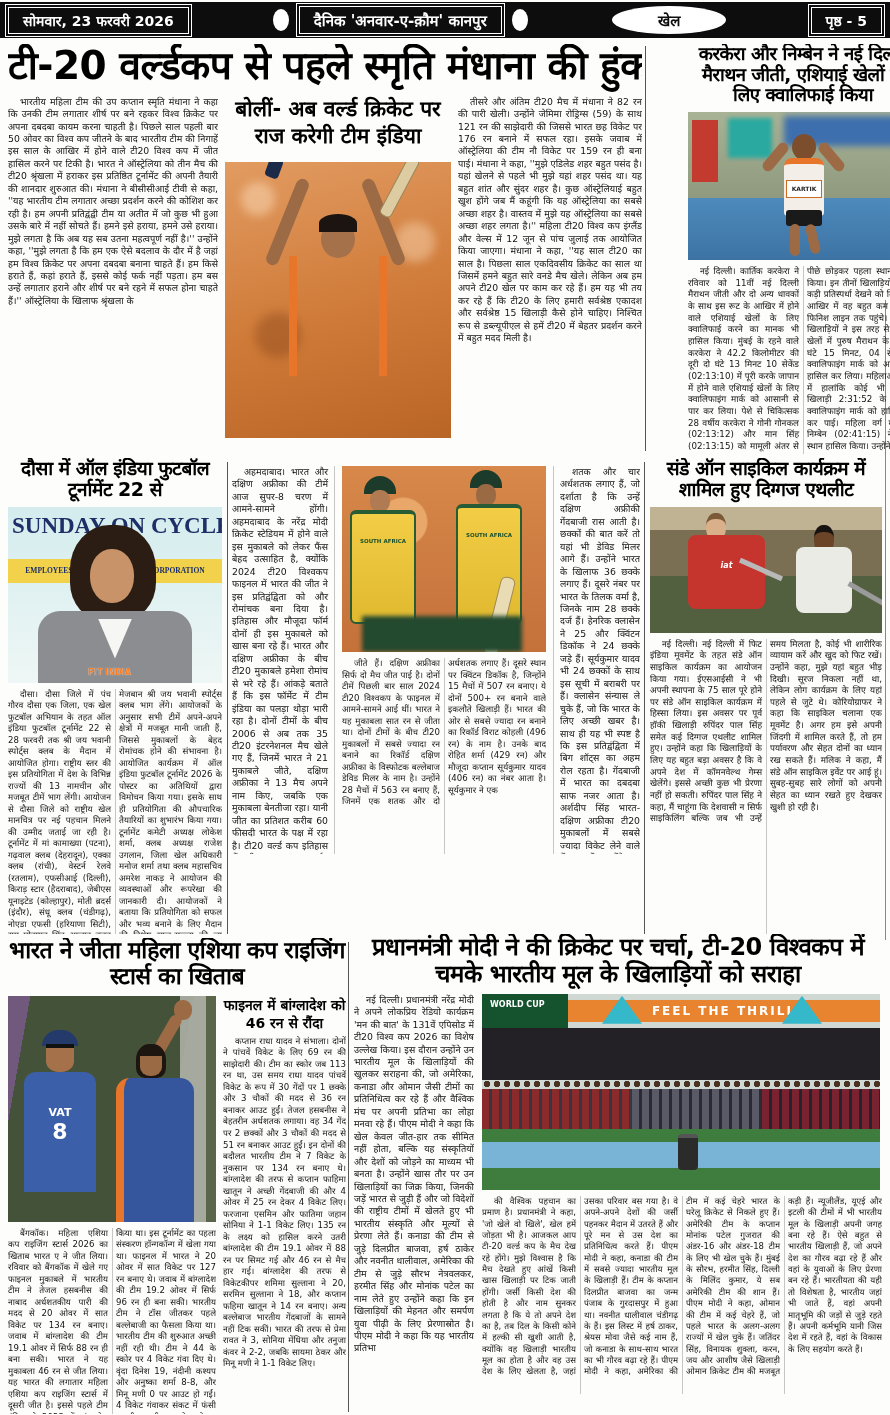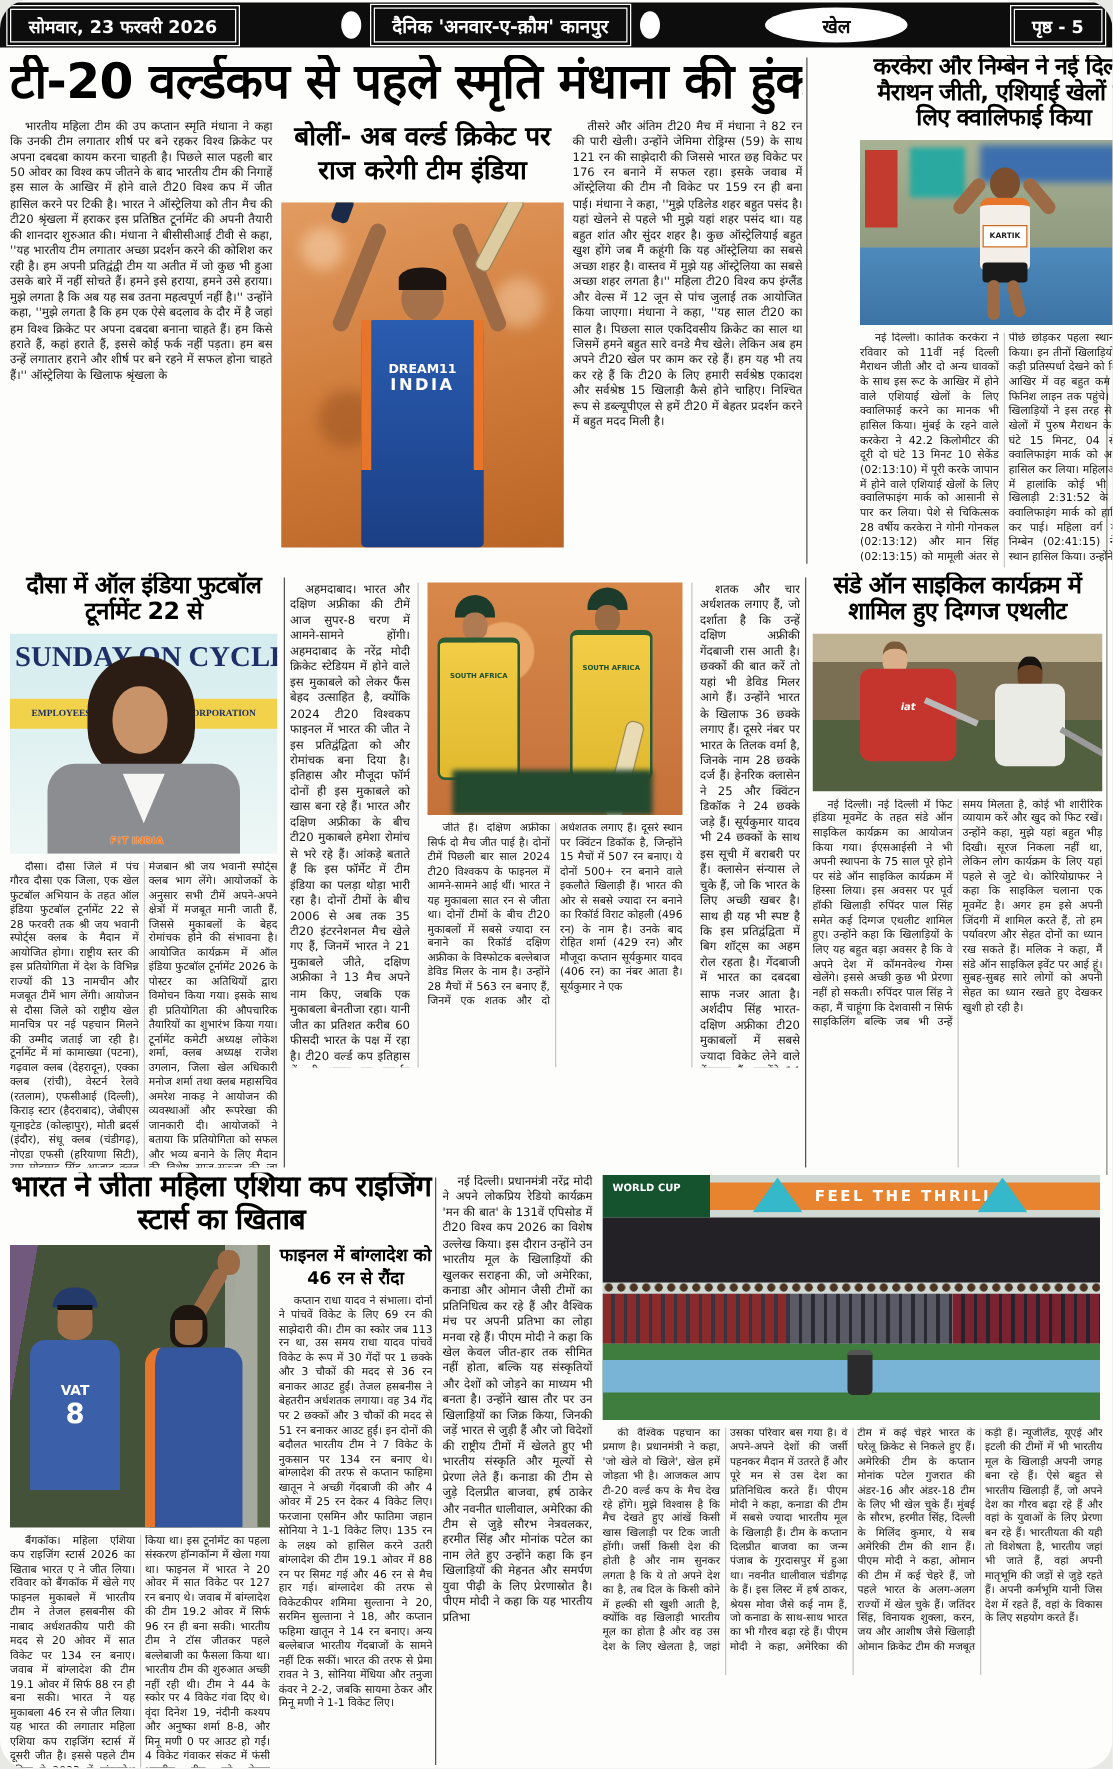--- a/index.html
+++ b/index.html
@@ -1,17 +1,17 @@
 <!DOCTYPE html>
 <html lang="hi"><head>
 <meta charset="utf-8">
 <style>
   html,body{margin:0;padding:0;background:#e8e8e4;}
   .page{position:relative;width:890px;height:1415px;background:#fdfdfb;overflow:hidden;
-        font-family:"DejaVu Sans","Liberation Sans",sans-serif;color:#111;border-radius:23px;}
+        font-family:"DejaVu Sans","Liberation Sans",sans-serif;color:#111;}
   
   .topbar{position:absolute;left:0;top:2px;width:890px;height:36px;background:#0d0d0d;
           display:flex;align-items:center;gap:10px;padding:0 8px;box-sizing:border-box;}
   .hbox{border:1px solid #fff;outline:1px solid #fff;outline-offset:2px;color:#fff;
         font-weight:bold;padding:3px 14px;font-size:14px;white-space:nowrap;}
   .dot{width:16px;height:22px;background:#fff;border-radius:50%;flex:0 0 auto;}
   .ellipse{background:#fff;color:#0d0d0d;font-weight:bold;font-size:15px;border-radius:50%;
            padding:4px 46px;white-space:nowrap;}
   .spacer{flex:1;}
   
@@ -87,24 +87,20 @@
           <div class="blob" style="left:30px;top:150px;width:46px;height:46px;background:rgba(120,60,20,.35)"></div>
 
           <div class="abs skin" style="left:56px;top:14px;width:13px;height:92px;border-radius:7px;transform:rotate(22deg)"></div>
           <div class="abs skin" style="left:152px;top:14px;width:13px;height:92px;border-radius:7px;transform:rotate(-22deg)"></div>
           <div class="abs" style="left:168px;top:-8px;width:11px;height:64px;background:#ddcba2;border:1px solid #9b8658;border-radius:5px;transform:rotate(28deg)"></div>
           <div class="abs" style="left:42px;top:-4px;width:14px;height:20px;background:#1c2a4a;border-radius:4px;transform:rotate(20deg)"></div>
 
           <div class="abs" style="left:96px;top:58px;width:34px;height:38px;background:#a5714a;border-radius:50%"></div>
           <div class="abs" style="left:94px;top:52px;width:38px;height:18px;background:#1c1410;border-radius:50% 50% 0 0"></div>
 
-          <div class="abs jersey" style="left:64px;top:94px;width:98px;height:182px">
-            <div style="font-size:10px;margin-top:34px">DREAM11</div>
-            <div style="font-size:13px;letter-spacing:2px">INDIA</div>
-          </div>
           <div class="abs" style="left:64px;top:94px;width:8px;height:120px;background:#e8762a"></div>
           <div class="abs" style="left:154px;top:94px;width:8px;height:120px;background:#e8762a"></div>
         </div>
       </div>
       <div class="bt" style="flex:1;height:340px">तीसरे और अंतिम टी20 मैच में मंधाना ने 82 रन की पारी खेली। उन्होंने जेमिमा रोड्रिग्स (59) के साथ 121 रन की साझेदारी की जिससे भारत छह विकेट पर 176 रन बनाने में सफल रहा। इसके जवाब में ऑस्ट्रेलिया की टीम नौ विकेट पर 159 रन ही बना पाई। मंधाना ने कहा, ''मुझे एडिलेड शहर बहुत पसंद है। यहां खेलने से पहले भी मुझे यहां शहर पसंद था। यह बहुत शांत और सुंदर शहर है। कुछ ऑस्ट्रेलियाई बहुत खुश होंगे जब मैं कहूंगी कि यह ऑस्ट्रेलिया का सबसे अच्छा शहर है। वास्तव में मुझे यह ऑस्ट्रेलिया का सबसे अच्छा शहर लगता है।'' महिला टी20 विश्व कप इंग्लैंड और वेल्स में 12 जून से पांच जुलाई तक आयोजित किया जाएगा। मंधाना ने कहा, ''यह साल टी20 का साल है। पिछला साल एकदिवसीय क्रिकेट का साल था जिसमें हमने बहुत सारे वनडे मैच खेले। लेकिन अब हम अपने टी20 खेल पर काम कर रहे हैं। हम यह भी तय कर रहे हैं कि टी20 के लिए हमारी सर्वश्रेष्ठ एकादश और सर्वश्रेष्ठ 15 खिलाड़ी कैसे होने चाहिए। निश्चित रूप से डब्ल्यूपीएल से हमें टी20 में बेहतर प्रदर्शन करने में बहुत मदद मिली है।</div>
     </div>
   </div>
 
   <div class="art" style="left:688px;top:44px;width:230px;height:410px">
     <div class="hl" style="font-size:18.5px">करकेरा और निम्बेन ने नई दिल्ली मैराथन जीती, एशियाई खेलों के लिए क्वालिफाई किया</div>
@@ -213,20 +209,21 @@
         <div class="bt c2" style="height:234px;margin-top:6px;font-size:8.6px">बैंगकॉक। महिला एशिया कप राइजिंग स्टार्स 2026 का खिताब भारत ए ने जीत लिया। रविवार को बैंगकॉक में खेले गए फाइनल मुकाबले में भारतीय टीम ने तेजल हसबनीस की नाबाद अर्धशतकीय पारी की मदद से 20 ओवर में सात विकेट पर 134 रन बनाए। जवाब में बांग्लादेश की टीम 19.1 ओवर में सिर्फ 88 रन ही बना सकी। भारत ने यह मुकाबला 46 रन से जीत लिया। यह भारत की लगातार महिला एशिया कप राइजिंग स्टार्स में दूसरी जीत है। इससे पहले टीम इंडिया ने 2023 में बांग्लादेश को हराकर खिताब अपने नाम किया था। इस टूर्नामेंट का पहला संस्करण हॉन्गकॉन्ग में खेला गया था। फाइनल में भारत ने 20 ओवर में सात विकेट पर 127 रन बनाए थे। जवाब में बांग्लादेश की टीम 19.2 ओवर में सिर्फ 96 रन ही बना सकी। भारतीय टीम ने टॉस जीतकर पहले बल्लेबाजी का फैसला किया था। भारतीय टीम की शुरुआत अच्छी नहीं रही थी। टीम ने 44 के स्कोर पर 4 विकेट गंवा दिए थे। वृंदा दिनेश 19, नंदीनी कश्यप और अनुष्का शर्मा 8-8, और मिनू मणी 0 पर आउट हो गईं। 4 विकेट गंवाकर संकट में फंसी भारतीय टीम को तेजल हसबनीस और</div>
       </div>
       <div style="flex:1">
         <div class="sub" style="font-size:14px">फाइनल में बांग्लादेश को 46 रन से रौंदा</div>
         <div class="bt" style="height:418px;margin-top:4px;font-size:8.6px">कप्तान राधा यादव ने संभाला। दोनों ने पांचवें विकेट के लिए 69 रन की साझेदारी की। टीम का स्कोर जब 113 रन था, उस समय राधा यादव पांचवें विकेट के रूप में 30 गेंदों पर 1 छक्के और 3 चौकों की मदद से 36 रन बनाकर आउट हुईं। तेजल हसबनीस ने बेहतरीन अर्धशतक लगाया। वह 34 गेंद पर 2 छक्कों और 3 चौकों की मदद से 51 रन बनाकर आउट हुईं। इन दोनों की बदौलत भारतीय टीम ने 7 विकेट के नुकसान पर 134 रन बनाए थे। बांग्लादेश की तरफ से कप्तान फाहिमा खातून ने अच्छी गेंदबाजी की और 4 ओवर में 25 रन देकर 4 विकेट लिए। फरजाना एसमिन और फातिमा जहान सोनिया ने 1-1 विकेट लिए। 135 रन के लक्ष्य को हासिल करने उतरी बांग्लादेश की टीम 19.1 ओवर में 88 रन पर सिमट गई और 46 रन से मैच हार गई। बांग्लादेश की तरफ से विकेटकीपर शमिमा सुल्ताना ने 20, सरमिन सुल्ताना ने 18, और कप्तान फहिमा खातून ने 14 रन बनाए। अन्य बल्लेबाज भारतीय गेंदबाजों के सामने नहीं टिक सकीं। भारत की तरफ से प्रेमा रावत ने 3, सोनिया मेंधिया और तनुजा कंवर ने 2-2, जबकि सायमा ठेकर और मिनू मणी ने 1-1 विकेट लिए।</div>
       </div>
     </div>
   </div>
 
   <div class="art" style="left:354px;top:934px;width:528px;height:480px">
+    <div class="hl" style="font-size:24px">प्रधानमंत्री मोदी ने की क्रिकेट पर चर्चा, टी-20 विश्वकप में चमके भारतीय मूल के खिलाड़ियों को सराहा</div>
     <div style="display:flex;gap:8px;margin-top:6px">
       <div class="bt" style="width:120px;height:400px;flex:0 0 auto">नई दिल्ली। प्रधानमंत्री नरेंद्र मोदी ने अपने लोकप्रिय रेडियो कार्यक्रम 'मन की बात' के 131वें एपिसोड में टी20 विश्व कप 2026 का विशेष उल्लेख किया। इस दौरान उन्होंने उन भारतीय मूल के खिलाड़ियों की खुलकर सराहना की, जो अमेरिका, कनाडा और ओमान जैसी टीमों का प्रतिनिधित्व कर रहे हैं और वैश्विक मंच पर अपनी प्रतिभा का लोहा मनवा रहे हैं। पीएम मोदी ने कहा कि खेल केवल जीत-हार तक सीमित नहीं होता, बल्कि यह संस्कृतियों और देशों को जोड़ने का माध्यम भी बनता है। उन्होंने खास तौर पर उन खिलाड़ियों का जिक्र किया, जिनकी जड़ें भारत से जुड़ी हैं और जो विदेशों की राष्ट्रीय टीमों में खेलते हुए भी भारतीय संस्कृति और मूल्यों से प्रेरणा लेते हैं। कनाडा की टीम से जुड़े दिलप्रीत बाजवा, हर्ष ठाकेर और नवनीत धालीवाल, अमेरिका की टीम से जुड़े सौरभ नेत्रवलकर, हरमीत सिंह और मोनांक पटेल का नाम लेते हुए उन्होंने कहा कि इन खिलाड़ियों की मेहनत और समर्पण युवा पीढ़ी के लिए प्रेरणास्रोत है। पीएम मोदी ने कहा कि यह भारतीय प्रतिभा</div>
       <div style="flex:1">
         <div class="photo ph-sta" style="width:398px;height:196px">
 
           <div class="abs" style="left:0;top:0;width:86px;height:34px;background:#14532d">
             <div style="color:#fff;font-weight:bold;font-size:8px;padding:6px 0 0 8px">WORLD CUP</div>
           </div>
           <div class="abs" style="left:86px;top:6px;width:312px;height:22px;background:#e8832f">
             <div style="color:#fff;font-weight:bold;font-size:12px;text-align:center;line-height:22px;letter-spacing:2px">FEEL THE THRILL</div>

